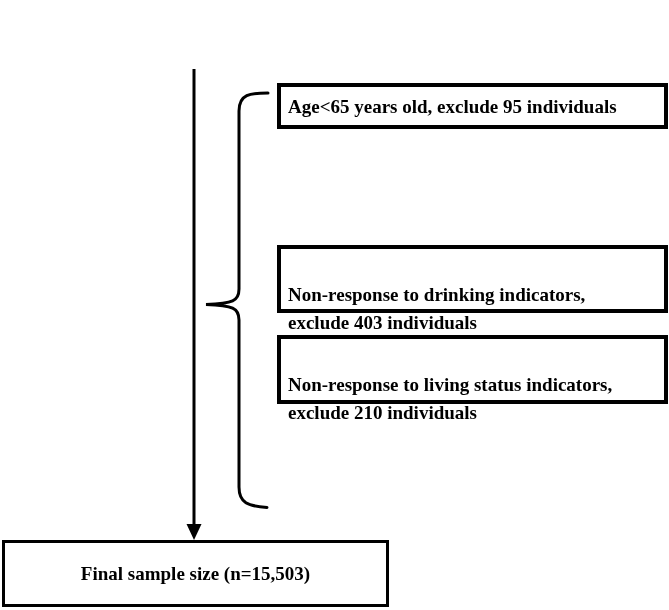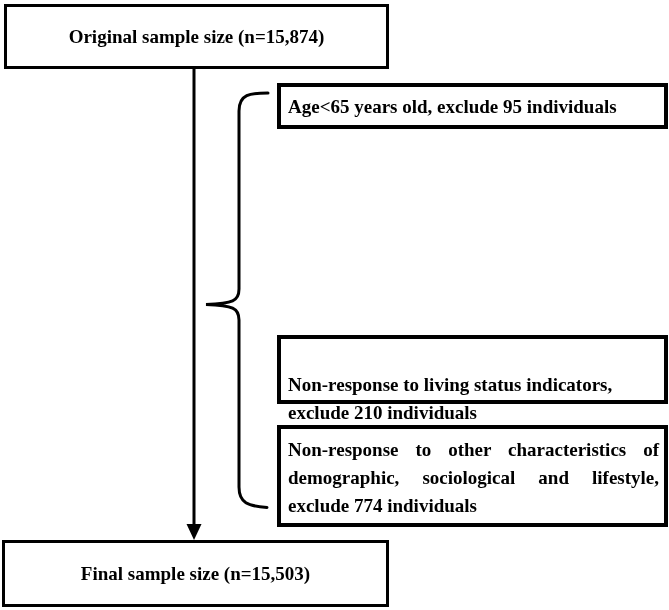--- a/index.html
+++ b/index.html
@@ -64,36 +64,34 @@
 
     <path d="M268,93
              C250,93 239,94 239,111
              L239,289
              C239,301 233,303.5 206,304.5
              C233,305.5 239,308 239,320
              L239,487
              C239,503 248,506 267,507.5" stroke="#000000" stroke-width="3" fill="none" stroke-linecap="round"></path>
   </svg>
 
-  <div class="box center-box top-box">
-    <span>Original sample size (n=15,874)</span>
-  </div>
 
   <div class="box side-box b1">
     <span>Age&lt;65 years old, exclude 95 individuals</span>
   </div>
 
 
+  <div class="box side-box b3">
+    <span>Non-response to drinking indicators,
+exclude 403 individuals</span>
+  </div>
 
   <div class="box side-box b4">
     <span>Non-response to living status indicators,
 exclude 210 individuals</span>
   </div>
 
-  <div class="box side-box b5">
-    <span>Non-response to other characteristics of demographic, sociological and lifestyle, exclude 774 individuals</span>
-  </div>
 
   <div class="box center-box final-box">
     <span>Final sample size (n=15,503)</span>
   </div>
 
 </div>
 
 </body></html>

